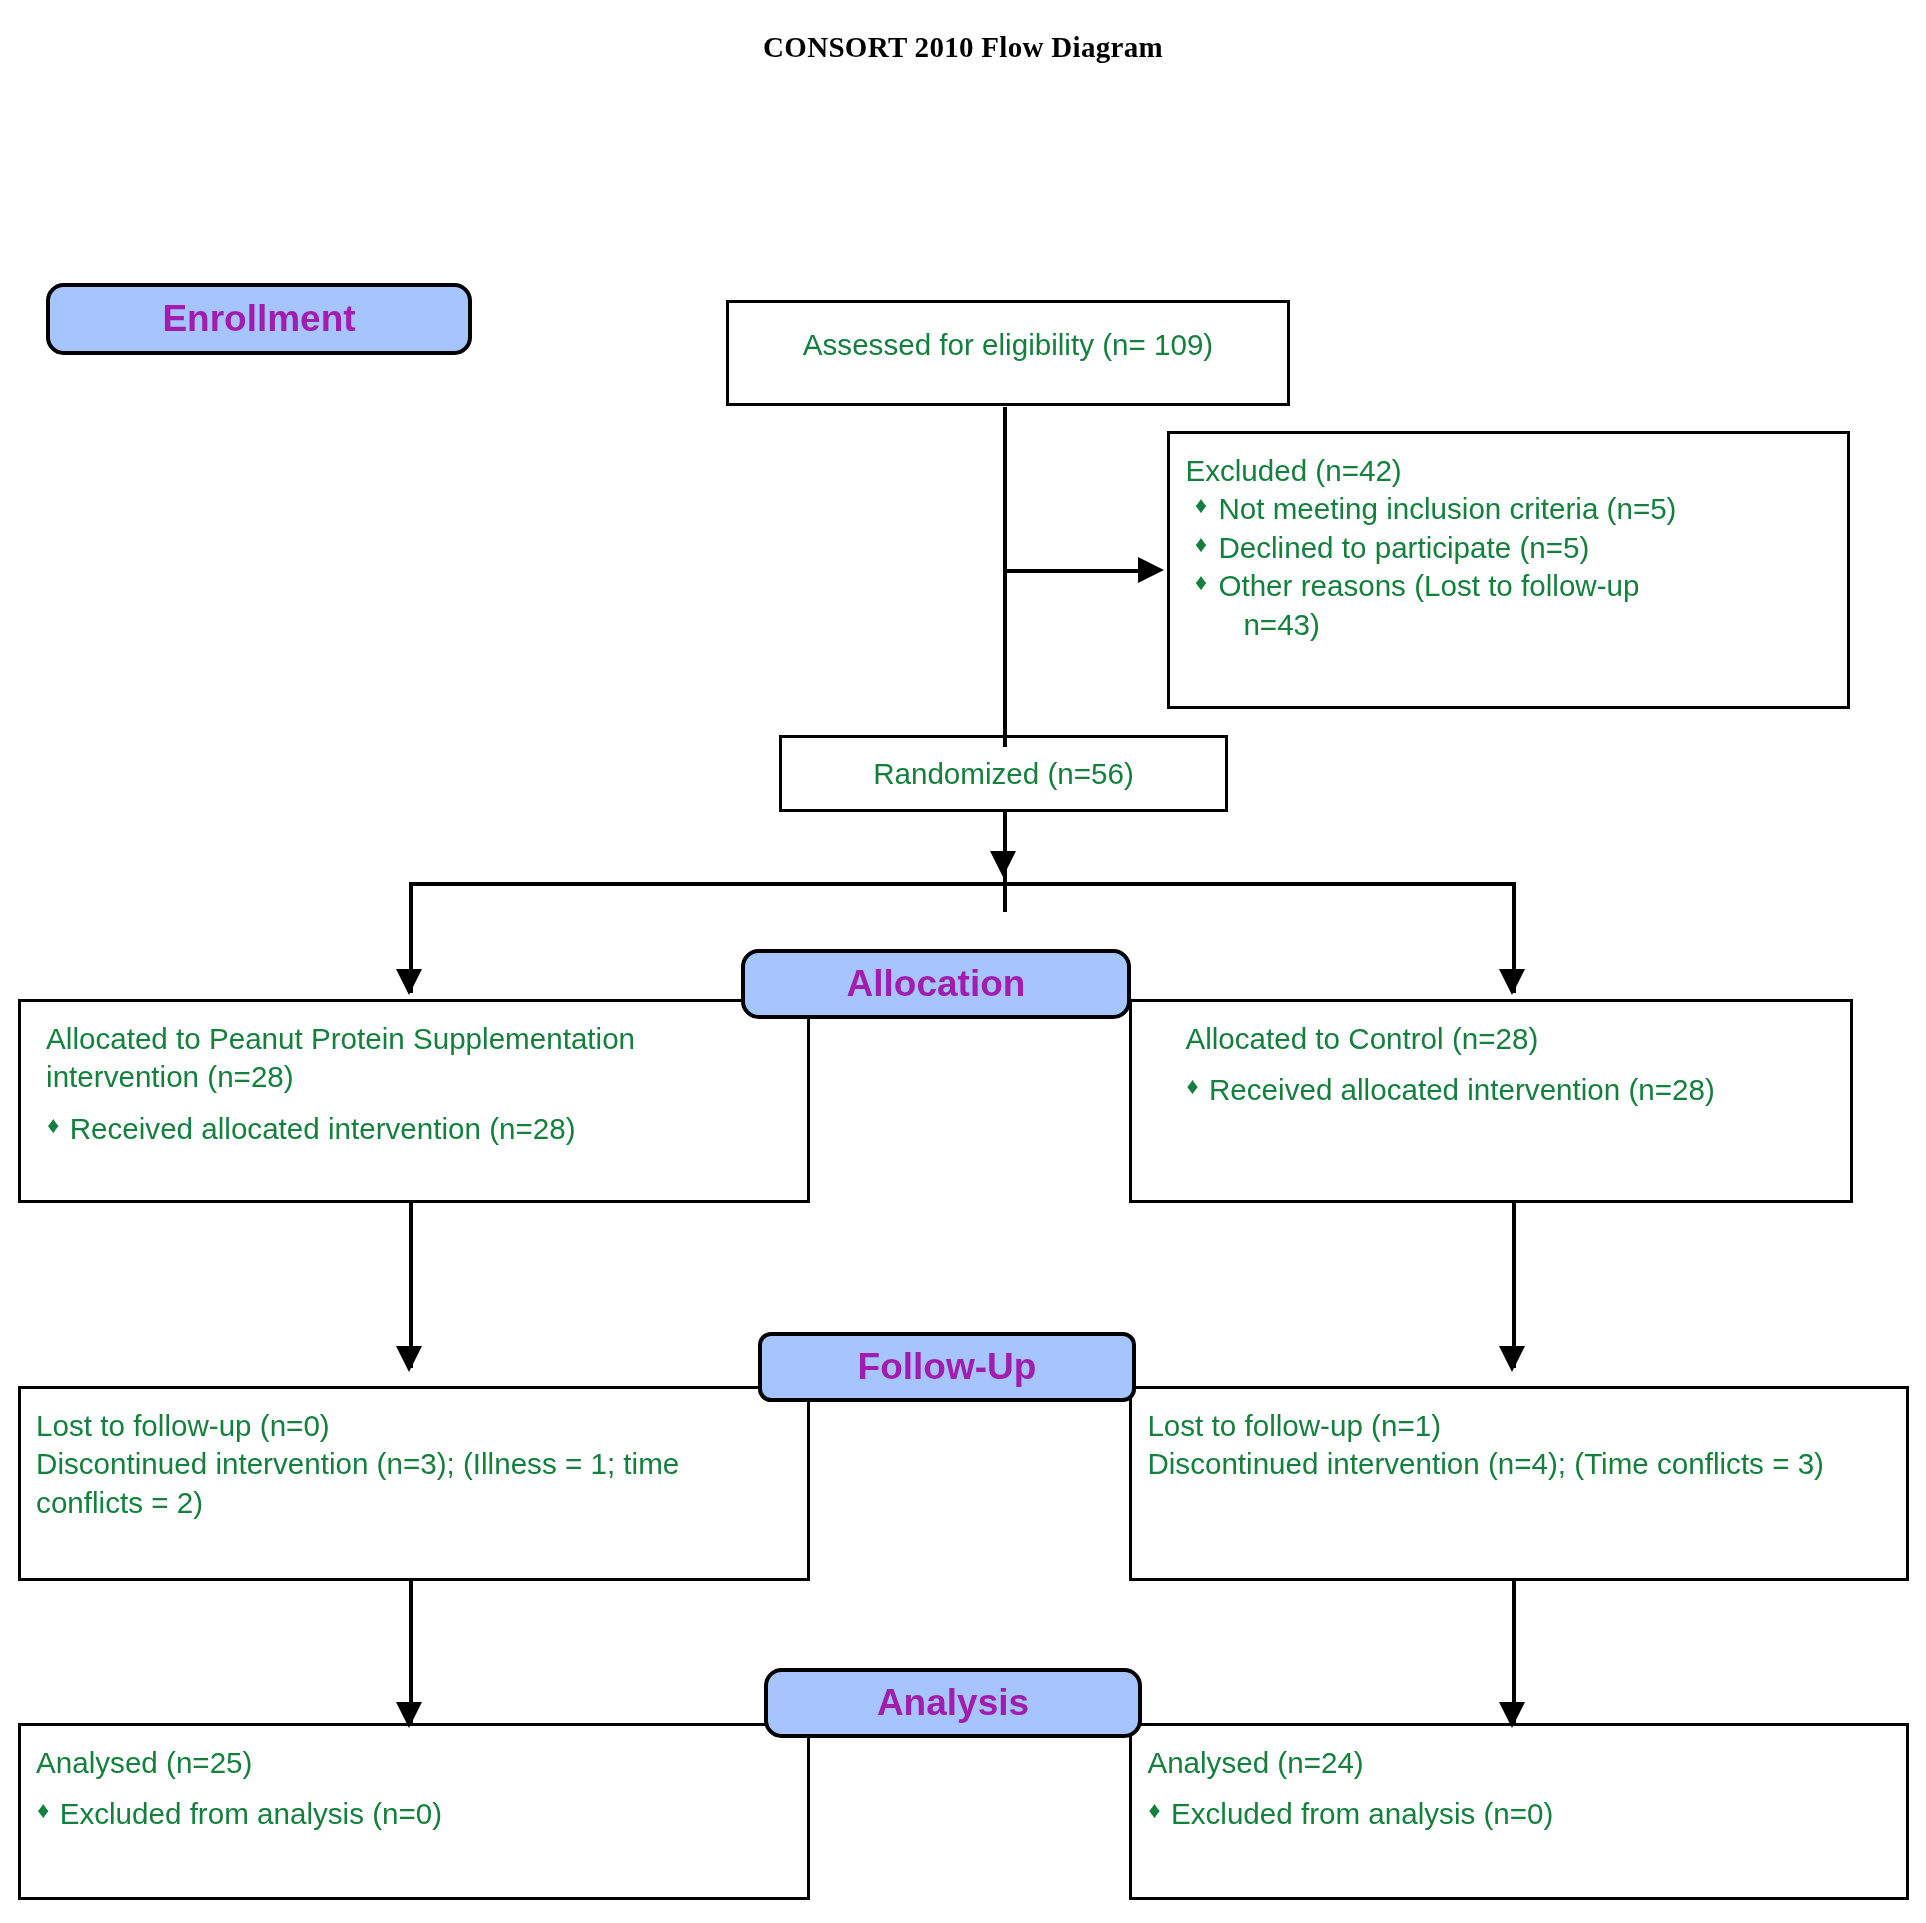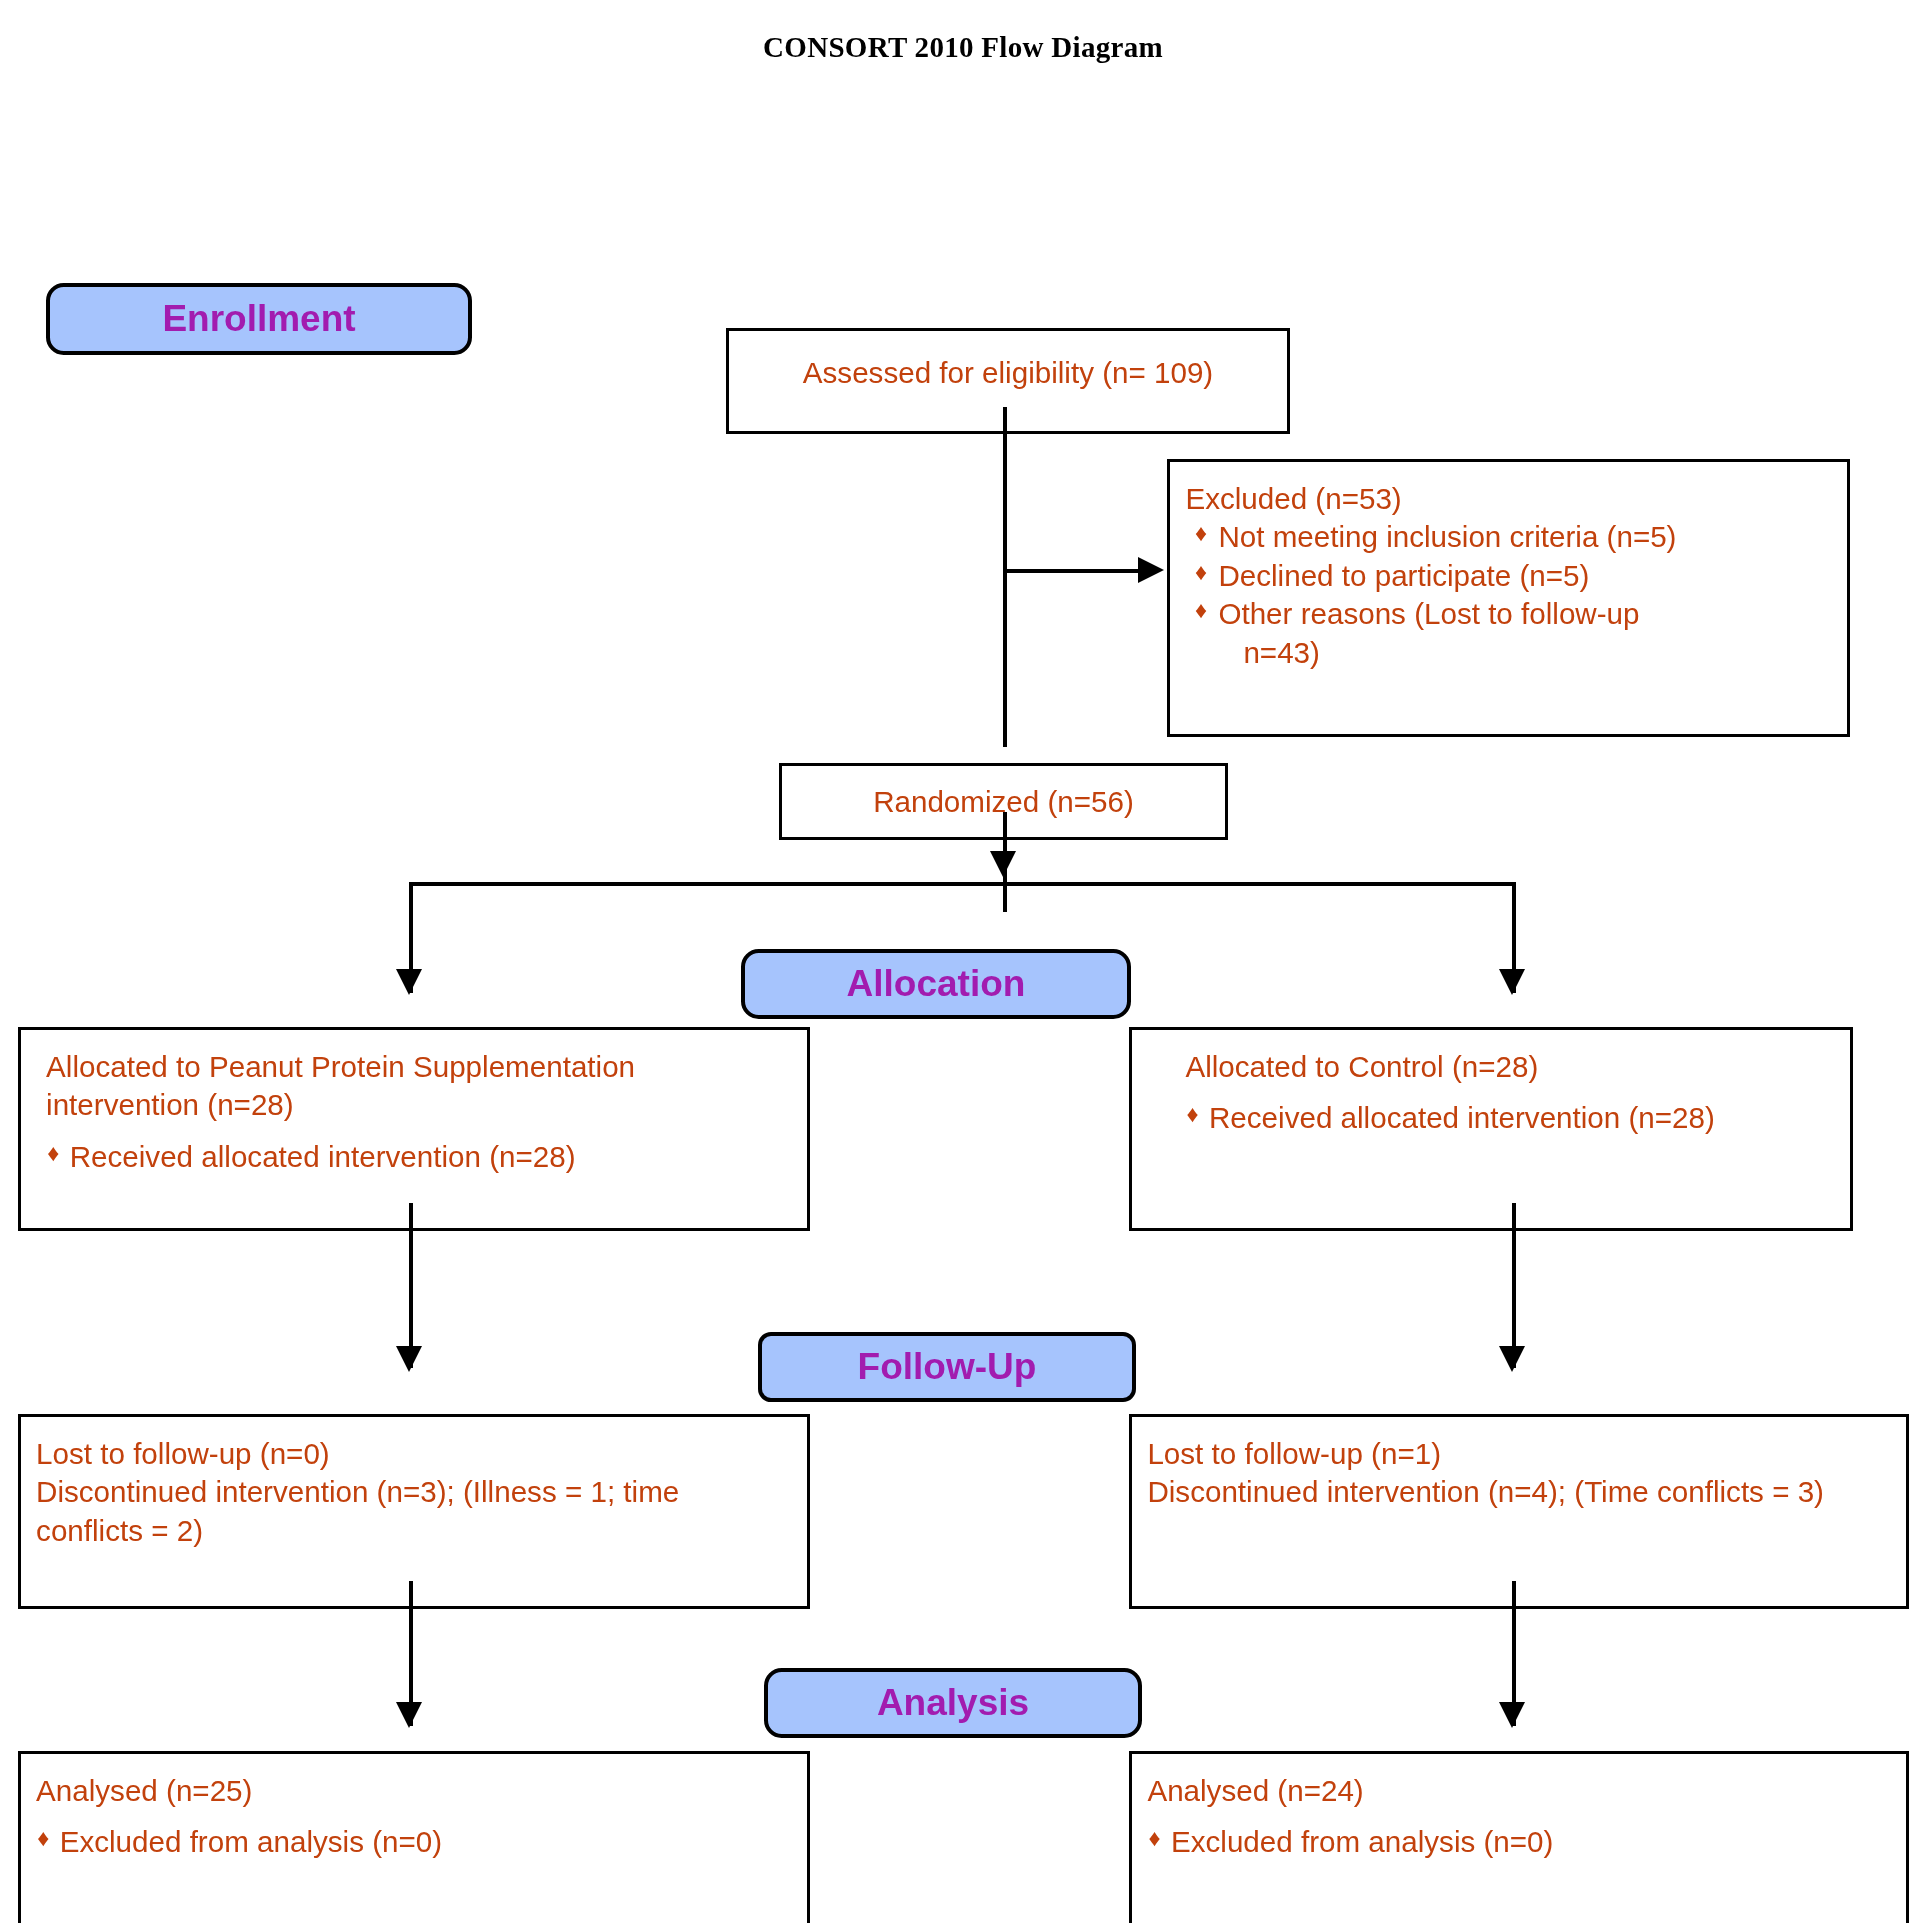--- a/index.html
+++ b/index.html
@@ -34,22 +34,21 @@
   }
 
   
   .box {
     position: absolute;
     box-sizing: border-box;
     border: 3px solid #000000;
     background: #ffffff;
     font-size: 29.6px;
     line-height: 1.30;
-    color: #c2410c;
-    margin-top: 28px;
+    color: #15803d;
   }
   .box .pad {
     padding: 17.7px 15.4px;
   }
   .box.center .pad {
     text-align: center;
   }
   .box p {
     margin: 0;
   }
@@ -144,21 +143,21 @@
     </div>
   </div>
 
   <div class="ln vline" style="left:1003px; top:407px; height:340px;"></div>
 
   <div class="ln hline" style="left:1003px; top:569px; width:136px;"></div>
   <div class="arrow-r" style="left:1138px; top:557px;"></div>
 
   <div class="box" style="left:1167px; top:431px; width:683px; height:278px;">
     <div class="pad">
-      <p>Excluded (n=53)</p>
+      <p>Excluded (n=42)</p>
       <ul class="bul">
         <li>
           <span class="dia">♦</span>
           <span>Not meeting inclusion criteria (n=5)</span>
         </li>
         <li>
           <span class="dia">♦</span>
           <span>Declined to participate (n=5)</span>
         </li>
         <li>

